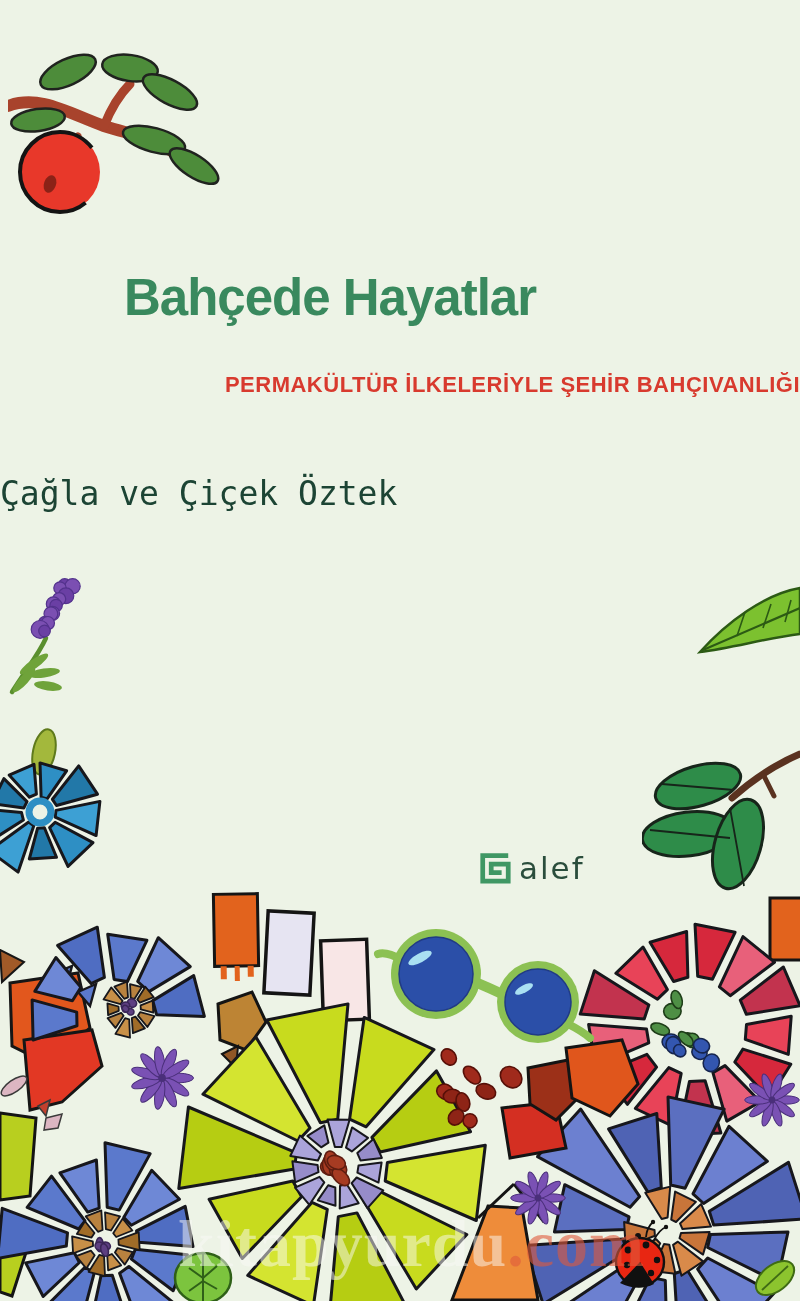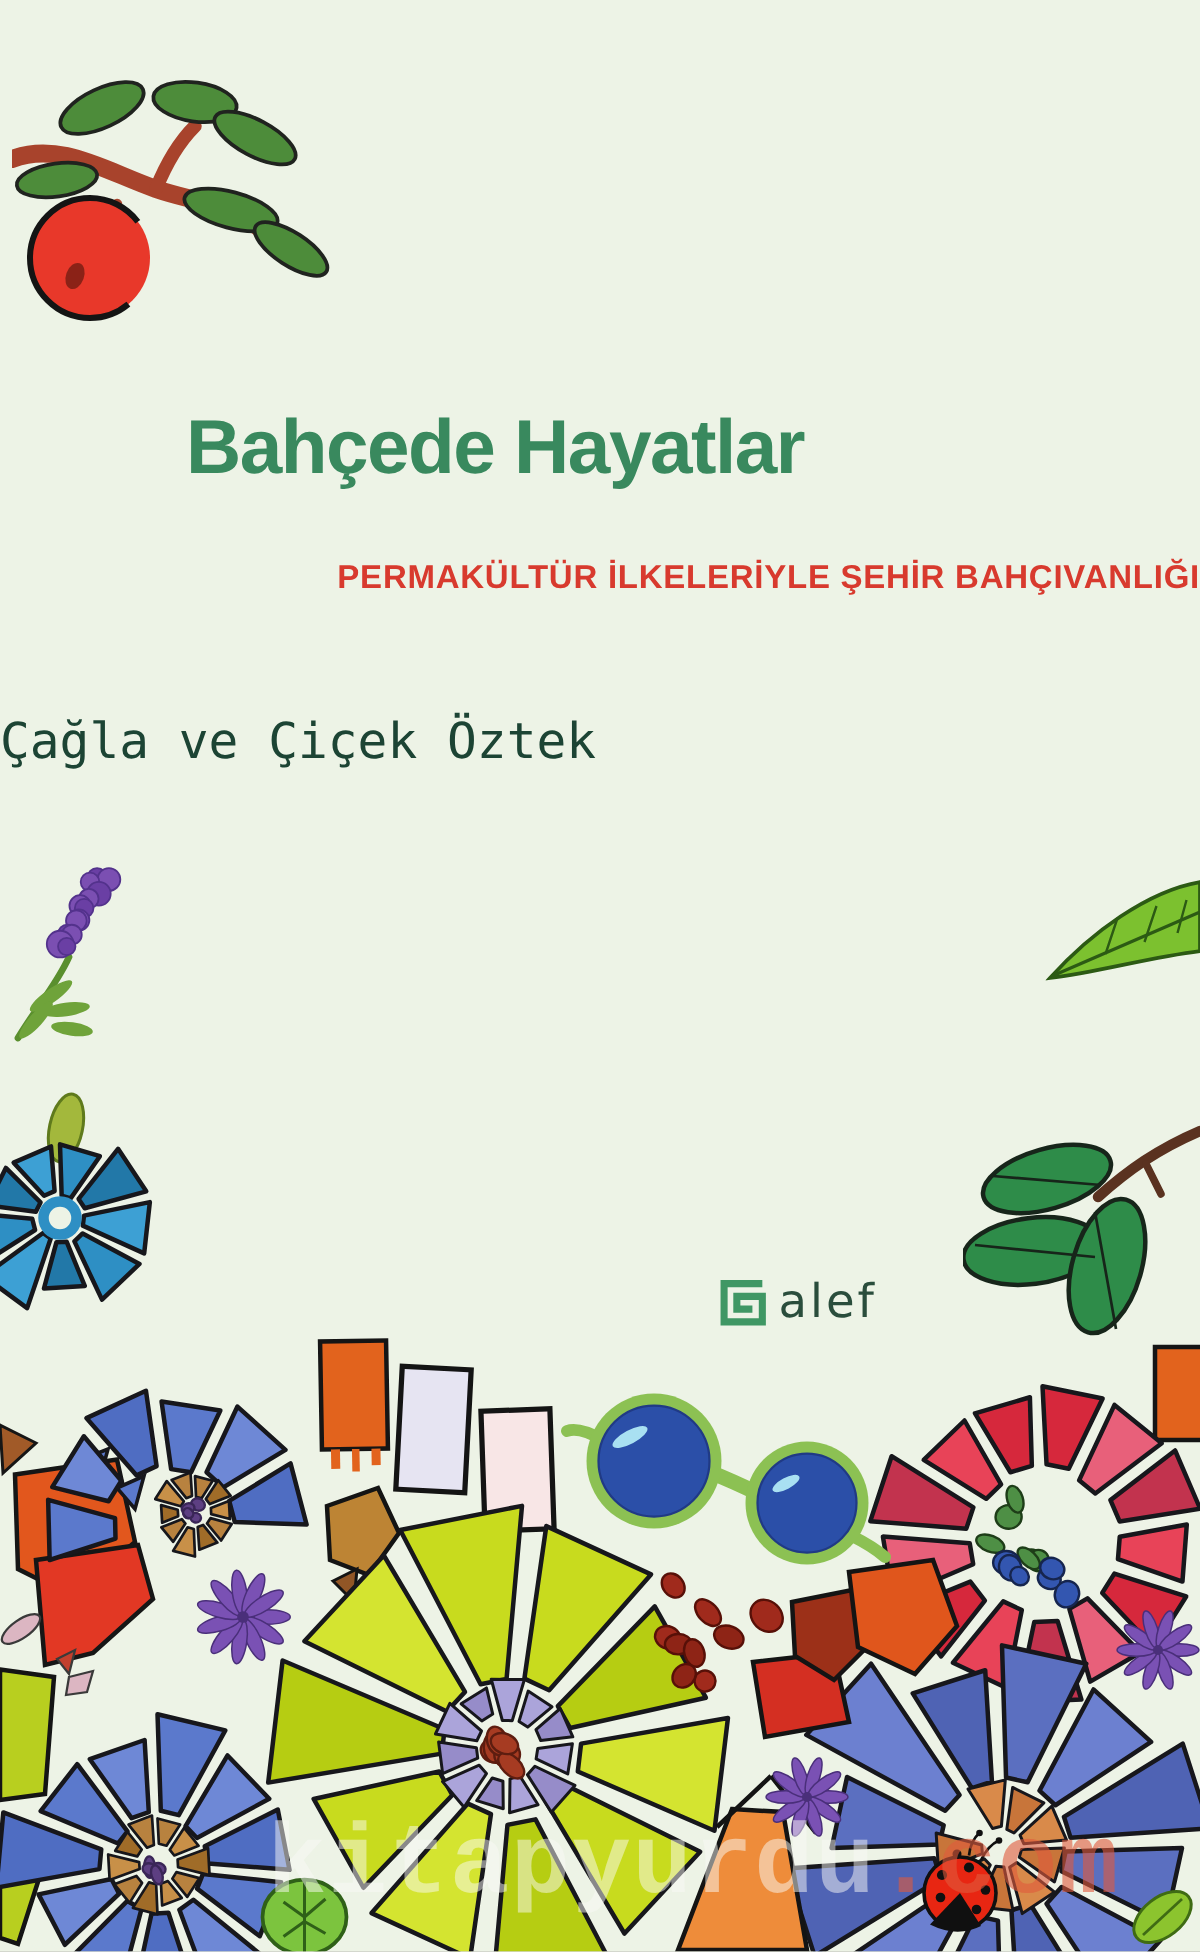--- a/index.html
+++ b/index.html
@@ -28,21 +28,21 @@
     position:absolute;left:478px;top:849px;height:38px;
     display:flex;align-items:center;gap:7px;
   }
   .publisher-name{
     font-family:"DejaVu Sans","Liberation Sans",sans-serif;
     font-size:31px;letter-spacing:2px;line-height:36px;
     color:var(--c-publisher_text,#2a4d3c);
   }
   .watermark{
     position:absolute;left:178px;top:1206px;z-index:10;
-    font-family:Liberation Mono, monospace;font-weight:700;
+    font-family:Liberation Serif, serif;font-weight:700;
     font-size:66px;letter-spacing:1px;white-space:nowrap;
     color:rgba(250,250,246,0.5);pointer-events:none;
   }
   .watermark .suffix{color:rgba(224,90,60,0.6);}
 </style>
 </head>
 <body>
 
 <div class="cover">
 

